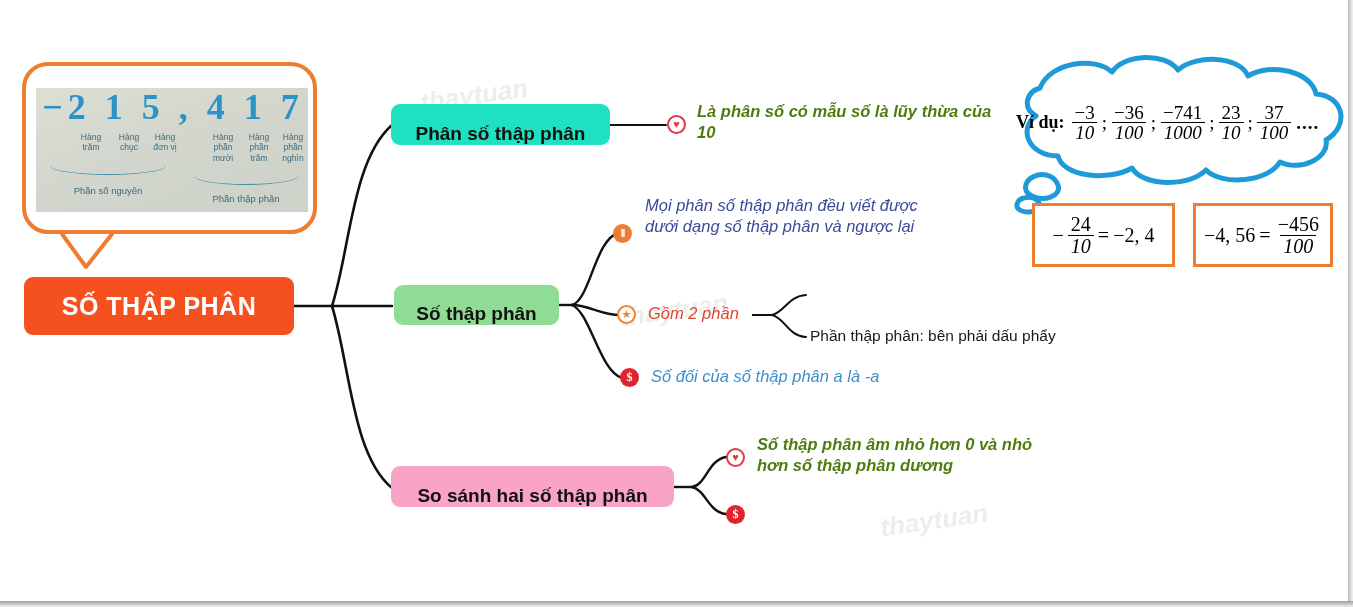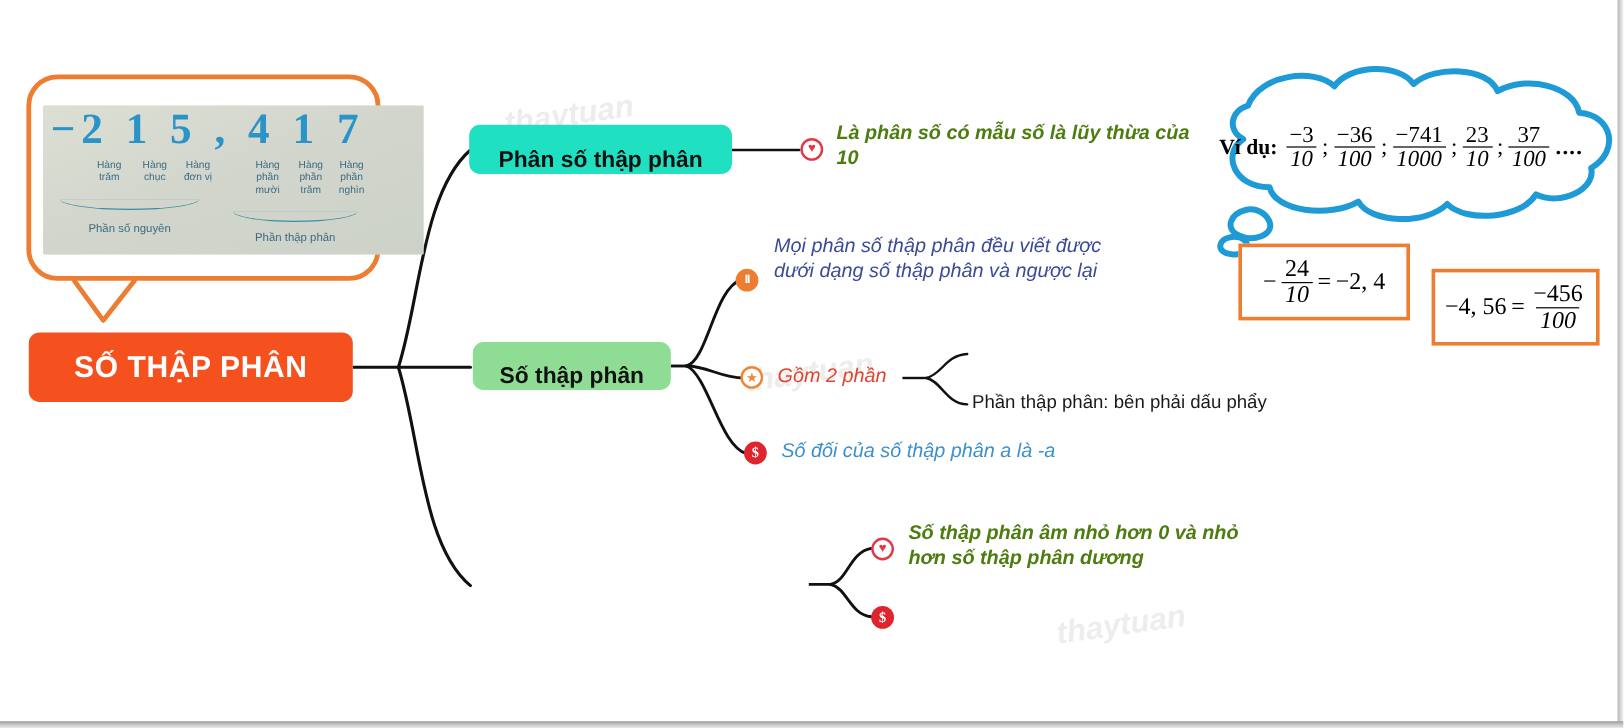--- a/index.html
+++ b/index.html
@@ -56,21 +56,21 @@
     left: 22px; top: 62px;
     width: 295px; height: 172px;
     border: 4px solid #ED7D31;
     border-radius: 26px;
     background: #ffffff;
     box-sizing: border-box;
   }
   .photo {
     position: absolute;
     left: 10px; top: 22px;
-    width: 317px; height: 124px;
+    width: 272px; height: 124px;
     background: #d6d9cf;
     overflow: hidden;
     border-radius: 1px;
   }
   .photo-inner {
     position: relative;
     width: 100%; height: 100%;
     background: linear-gradient(160deg,#dcdfd4 0%,#d2d6cc 45%,#cdd2c8 100%);
   }
   .big-num {
@@ -213,21 +213,21 @@
     position: absolute;
     border: 3px solid #ED7D31;
     background: #ffffff;
     display: flex; align-items: center; justify-content: center;
     font-family: "Liberation Serif", serif;
     font-size: 20px;
     color: #000000;
     box-sizing: border-box;
   }
   .fbox-1 { left: 1032px; top: 203px; width: 143px; height: 64px; }
-  .fbox-2 { left: 1193px; top: 203px; width: 140px; height: 64px; margin-top: 21px; }
+  .fbox-2 { left: 1193px; top: 203px; width: 140px; height: 64px; }
   .eq { display: flex; align-items: center; }
   .eq > span { margin: 0 2px; }
 
   
   .wm {
     position: absolute;
     color: rgba(140,140,140,0.16);
     font-size: 26px;
     font-weight: bold;
     font-style: italic;
@@ -336,20 +336,23 @@
   <div class="ic ic-pause" style="left:613px; top:224px;">II</div>
   <div class="leaf navy" style="left:645px; top:195px; width:290px;">Mọi phân số thập phân đều viết được dưới dạng số thập phân và ngược lại</div>
 
   <div class="ic ic-bell" style="left:617px; top:305px;">★</div>
   <div class="leaf red" style="left:648px; top:303px; width:110px;">Gồm 2 phần</div>
   <div class="sub-leaf" style="left:810px; top:327px;">Phần thập phân: bên phải dấu phẩy</div>
 
   <div class="ic ic-dollar" style="left:620px; top:368px;">$</div>
   <div class="leaf blue" style="left:651px; top:366px; width:330px;">Số đối của số thập phân a là -a</div>
 
+  <div class="branch branch-3">
+    <span>So sánh hai số thập phân</span>
+  </div>
 
   <div class="ic ic-heart" style="left:726px; top:448px;"></div>
   <div class="leaf green" style="left:757px; top:434px; width:310px;">Số thập phân âm nhỏ hơn 0 và nhỏ hơn số thập phân dương</div>
 
   <div class="ic ic-dollar" style="left:726px; top:505px;">$</div>
 
   <div class="cloud-wrap">
     <div class="cloud-text">
       <span class="vidu">Ví dụ:</span>
       <span class="frac">

